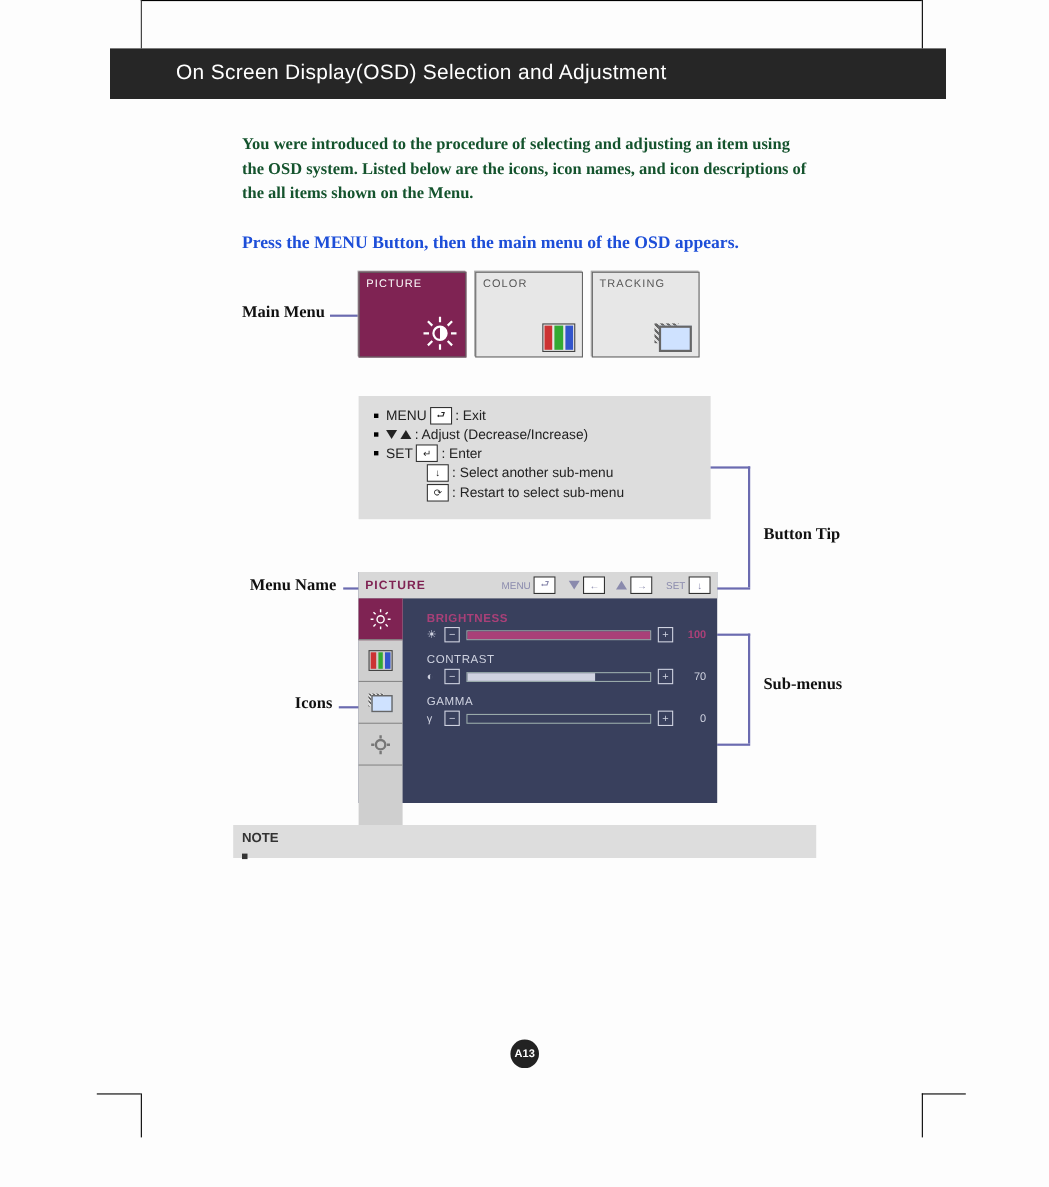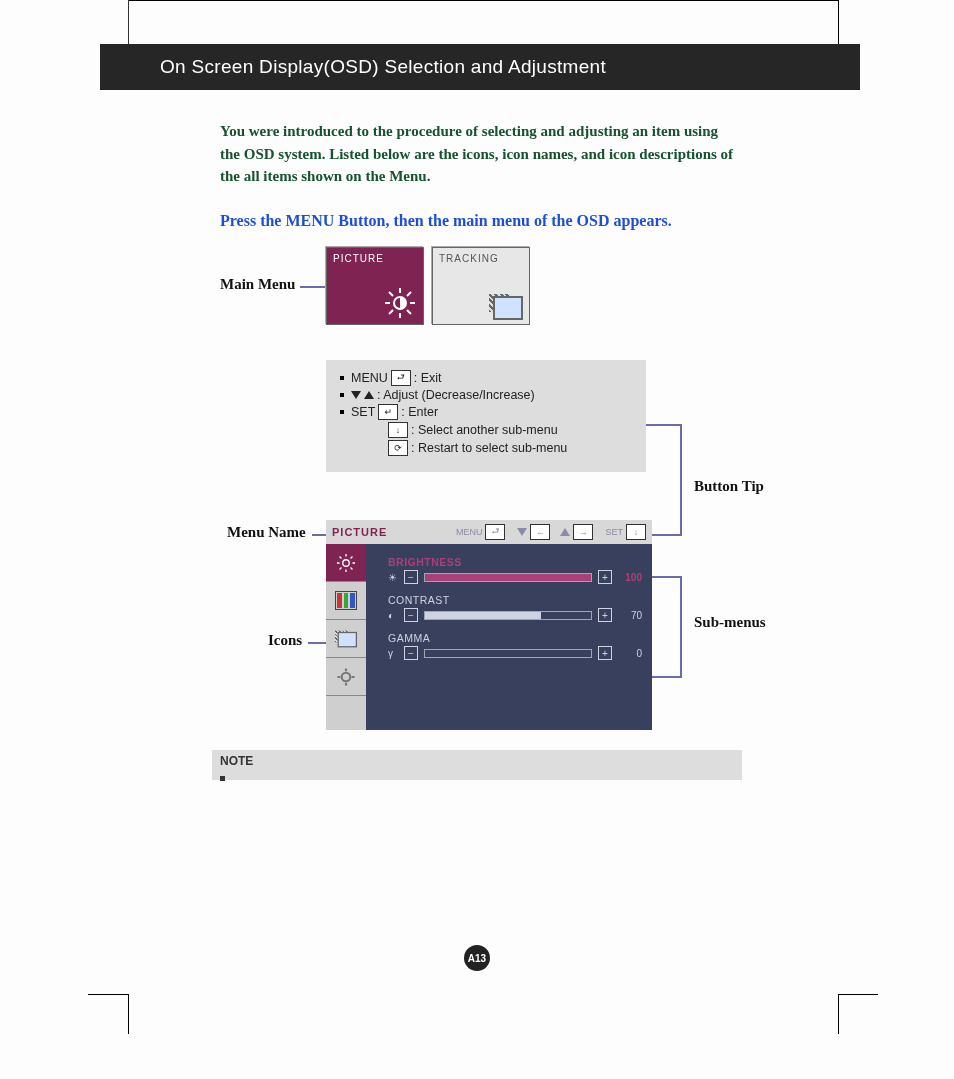--- a/index.html
+++ b/index.html
@@ -61,21 +61,21 @@
   
   .osd {
     position:absolute; left:326px; top:520px; width:326px; height:210px;
     background:#39405d;
   }
   .osd .hdr {
     height:24px; background:#d8d8d8; display:flex; align-items:center; padding:0 6px;
     font-family: Arial,sans-serif; font-size:11px; color:#7f2353; gap:6px;
   }
   .osd .hdr .r { margin-left:auto; display:flex; gap:3px; align-items:center; color:#8a8aad; font-size:9px;}
-  .osd .body { display:flex; height:186px; }
+  .osd .body { display:flex; height:236px; }
   .side { width:40px; background:#cfcfcf; display:flex; flex-direction:column; }
   .side .cell { flex:0 0 37px; border-bottom:1px solid #888; display:flex; align-items:center; justify-content:center; }
   .side .cell.active { background:#7f2353; }
   .main { flex:1; padding:8px 10px 0 22px; font-family: Arial,sans-serif; }
   .sub { margin:4px 0 10px 0; }
   .sub .nm { font-size:10.5px; letter-spacing:.5px; }
   .sub.sel .nm { color:#a94078; font-weight:bold; }
   .sub .nm2 { color:#cfd2e0; }
   .barrow { display:flex; align-items:center; gap:6px; margin-top:2px; }
   .barrow .si { width:10px; color:#cfd2e0; font-size:10px; }
@@ -129,20 +129,30 @@
       <svg width="34" height="34" viewBox="0 0 34 34">
           <g stroke="#fff" stroke-width="2" fill="none">
             <circle cx="17" cy="17" r="6"></circle>
             <path d="M17 2v5M17 27v5M2 17h5M27 17h5M6 6l4 4M24 24l4 4M28 6l-4 4M10 24l-4 4"></path>
           </g>
           <path d="M17 11a6 6 0 010 12z" fill="#fff"></path>
         </svg>
     </span>
   </div>
   <div class="tile">
+    <span class="lbl">COLOR</span>
+    <span class="ic">
+      <span class="bars-ic">
+          <span style="background:#c33"></span>
+          <span style="background:#3a3"></span>
+          <span style="background:#35c"></span>
+        </span>
+    </span>
+  </div>
+  <div class="tile">
     <span class="lbl">TRACKING</span>
     <span class="ic track-ic">
       <span class="hatch"></span>
         <span class="mon"></span>
     </span>
   </div>
 </div>
 
 <div class="tipbox">
   <div class="row">

